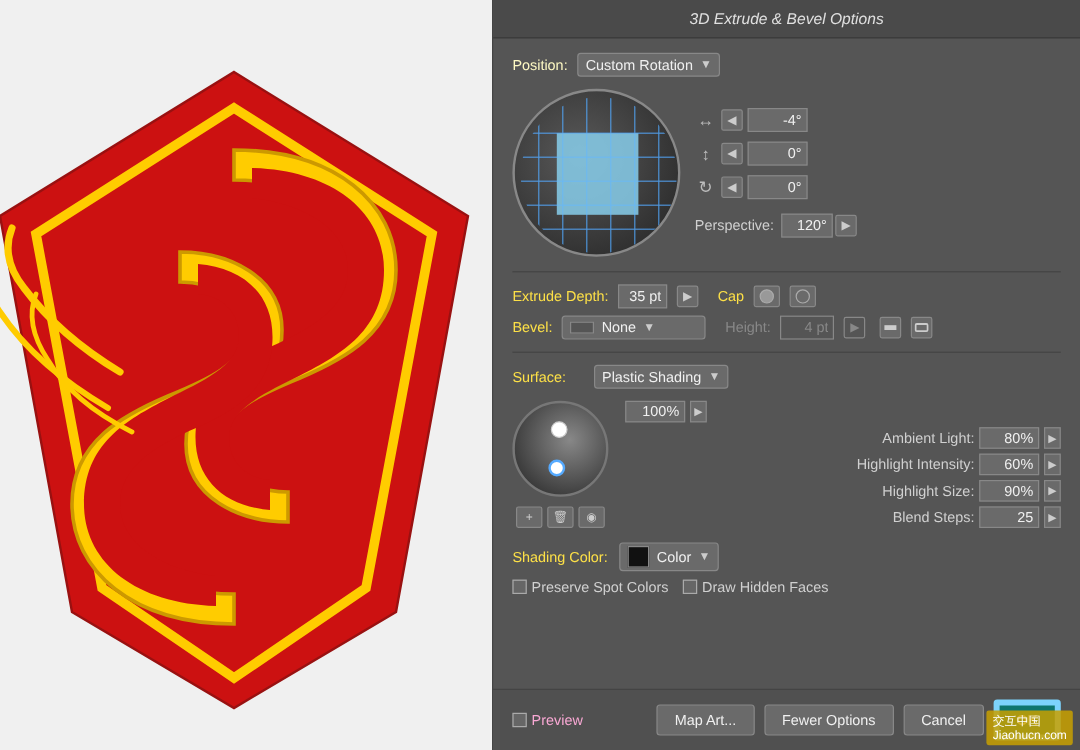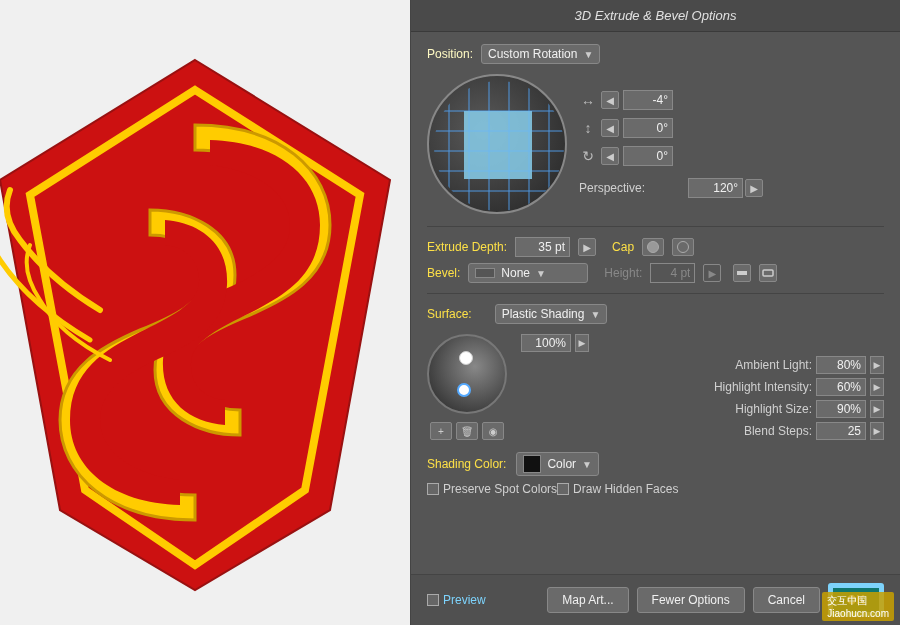--- a/index.html
+++ b/index.html
@@ -137,22 +137,21 @@
       background: #6a6a6a;
       border: 1px solid #888;
       color: #f0f0f0;
       padding: 1px 4px;
       font-size: 12px;
       width: 50px;
       height: 20px;
       text-align: right;
     }
     .input-field-wide {
-      width: 55px;
-      margin-left: 37px;
+      width: 43px;
     }
 
     .perspective-row {
       display: flex;
       align-items: center;
       margin-top: 4px;
     }
     .perspective-label {
       color: #d0d0d0;
       margin-right: 6px;
@@ -340,21 +339,21 @@
     .color-swatch {
       width: 18px;
       height: 18px;
       background: #111;
       border: 1px solid #888;
     }
 
     
     .checkbox-row {
       display: flex;
-      gap: 0;
+      gap: 12px;
       margin-bottom: 8px;
     }
     .checkbox-item {
       display: flex;
       align-items: center;
       gap: 4px;
       color: #d0d0d0;
       font-size: 12px;
     }
     .cb {
@@ -389,21 +388,21 @@
       border-radius: 3px;
       color: #fff;
       font-size: 12px;
       cursor: pointer;
       font-weight: 600;
     }
     .preview-check {
       display: flex;
       align-items: center;
       gap: 4px;
-      color: #7dd3fc;
+      color: #f9a8d4;
       font-size: 12px;
       margin-right: 4px;
     }
 
     
     .watermark {
       position: absolute;
       bottom: 4px;
       right: 6px;
       background: rgba(200,160,0,0.85);
@@ -530,21 +529,21 @@
           <div class="btn-small" style="margin-left:2px;">▶</div>
         </div>
       </div>
     </div>
 
     <div class="section-divider"></div>
 
 
     <div class="extrude-row">
       <span class="field-label">Extrude Depth:</span>
-      <input class="input-field" type="text" value="35 pt" style="width: 55px;">
+      <input class="input-field" type="text" value="35 pt" style="width: 41px;">
       <div class="btn-small">▶</div>
       <span class="field-label" style="margin-left:8px;">Cap</span>
       <div class="cap-btn">
         <div class="cap-circle"></div>
       </div>
       <div class="cap-btn">
         <div class="cap-circle-outline"></div>
       </div>
     </div>
 

